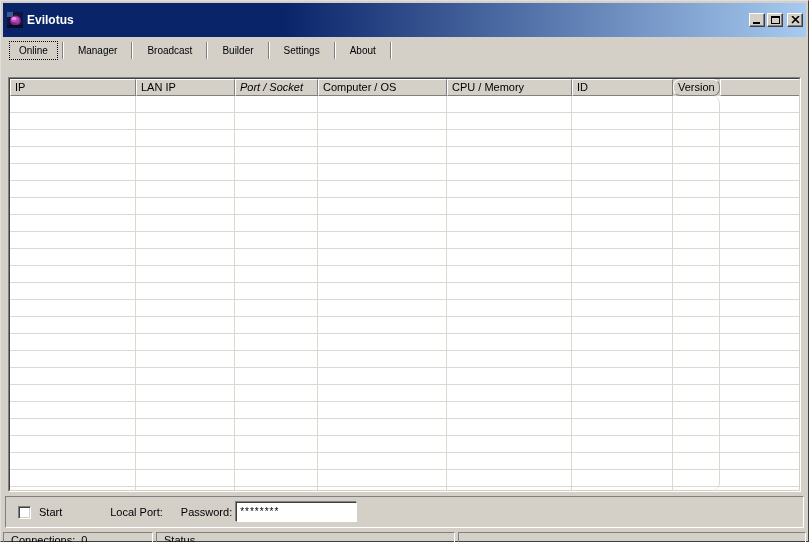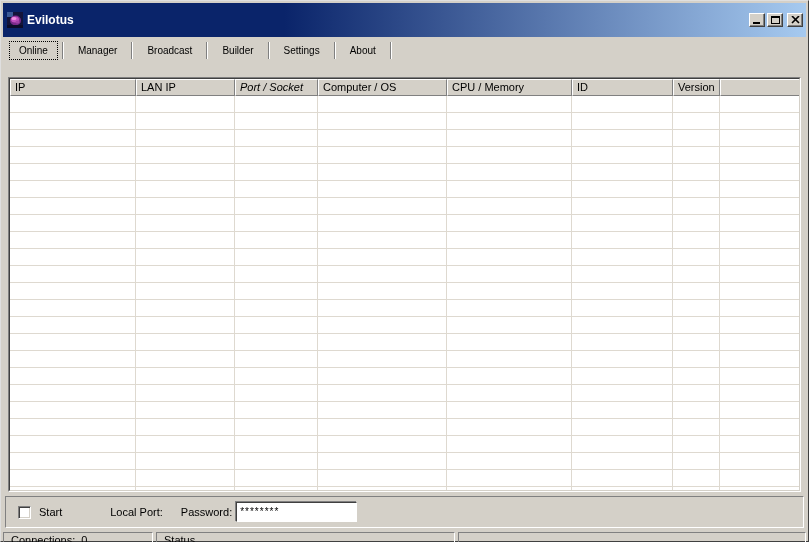--- a/index.html
+++ b/index.html
@@ -55,21 +55,21 @@
   .hcell{
     background:#d4d0c8;border:1px solid;border-color:#fff #808080 #808080 #fff;
     padding:1px 12px 0 4px;white-space:nowrap;overflow:hidden;height:17px;
   }
   .lv-body{
     flex:1;position:relative;display:flex;background:
       repeating-linear-gradient(to bottom,#fff 0 16px,#ded9d0 16px 17px);
   }
   .bcol{height:100%;border-right:1px solid #ded9d0;}
   .c0{width:126px;} .c1{width:99px;} .c2{width:83px;font-style:italic;} .c3{width:129px;}
-  .c4{width:125px;} .c5{width:101px;} .c6{width:47px;} .c7{flex:1;border-right:none;}
+  .c4{width:125px;} .c5{width:101px;} .c6{width:47px;border-radius:7px;} .c7{flex:1;border-right:none;}
 
   
   .bottom-panel{
     margin:4px 4px 0 4px;height:32px;
     border:1px solid;border-color:#808080 #fff #fff #808080;
     display:flex;align-items:center;padding-left:12px;
   }
   .checkbox{
     width:13px;height:13px;background:#fff;
     border:1px solid;border-color:#808080 #fff #fff #808080;

